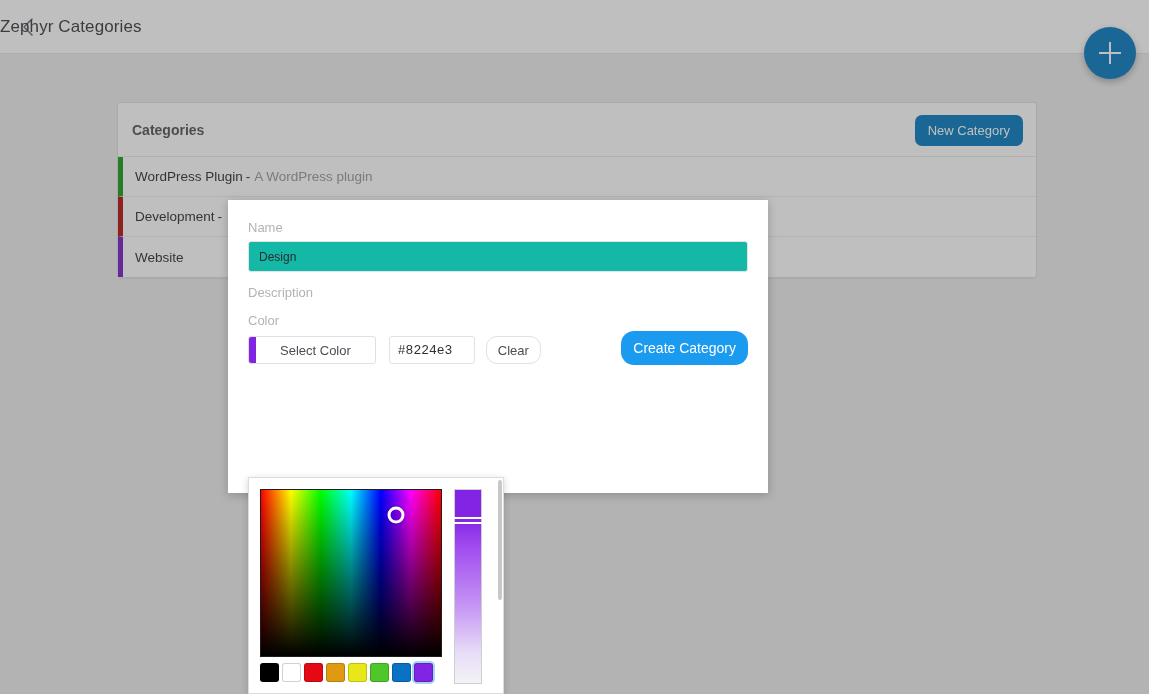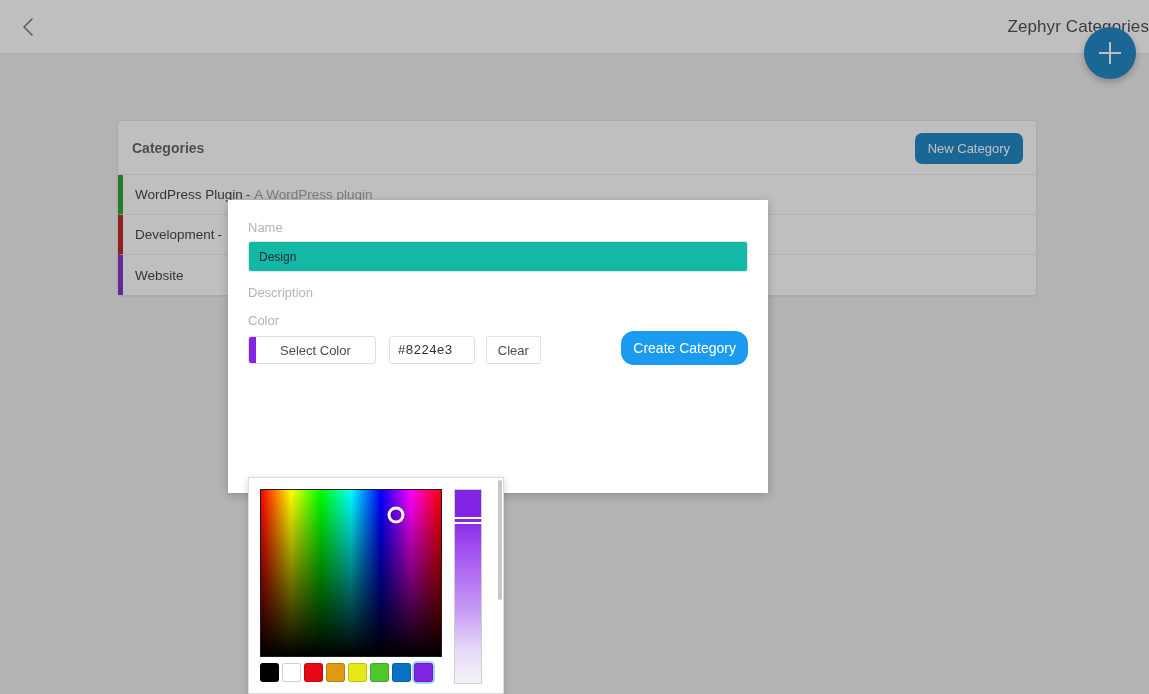--- a/index.html
+++ b/index.html
@@ -39,21 +39,21 @@
   }
   .back-btn {
     width: 54px; height: 54px;
     display: flex; align-items: center; justify-content: center;
     cursor: pointer;
   }
   .back-btn svg { display: block; }
   .topbar-title {
     position: absolute;
     left: 0; right: 0;
-    text-align: right;
+    text-align: left;
     font-size: 17px;
     color: #3c3c42;
     letter-spacing: .1px;
   }
 
   .content-area {
     position: absolute;
     top: 54px; left: 0;
     width: 1149px;
     height: 640px;
@@ -83,21 +83,21 @@
     content: "";
     position: absolute;
     background: #ffffff;
   }
   .fab .plus::before { left: 10px; top: 0; width: 2px; height: 22px; }
   .fab .plus::after  { top: 10px; left: 0; height: 2px; width: 22px; }
 
   
   .card {
     position: absolute;
-    top: 120px;
+    top: 102px;
     left: 117px;
     width: 920px;
     background: #ffffff;
     border: 1px solid #e0e0e0;
     border-radius: 3px;
     box-shadow: 0 1px 2px rgba(0,0,0,.06);
   }
   .card-header {
     height: 54px;
     display: flex;
@@ -232,21 +232,21 @@
     font-family: "Liberation Mono", "DejaVu Sans Mono", monospace;
     font-size: 13px;
     color: #303035;
     outline: none;
   }
   .clear-btn {
     margin-left: 11px;
     height: 28px;
     padding: 4px 11px;
     border: 1px solid #e2e2e4;
-    border-radius: 1px;
+    border-radius: 11px;
     background: #fff;
     font-size: 13px;
     color: #4c4c52;
     font-family: "Liberation Sans", sans-serif;
     cursor: pointer;
   }
   .create-btn {
     position: absolute;
     right: 0;
     top: -3px;

